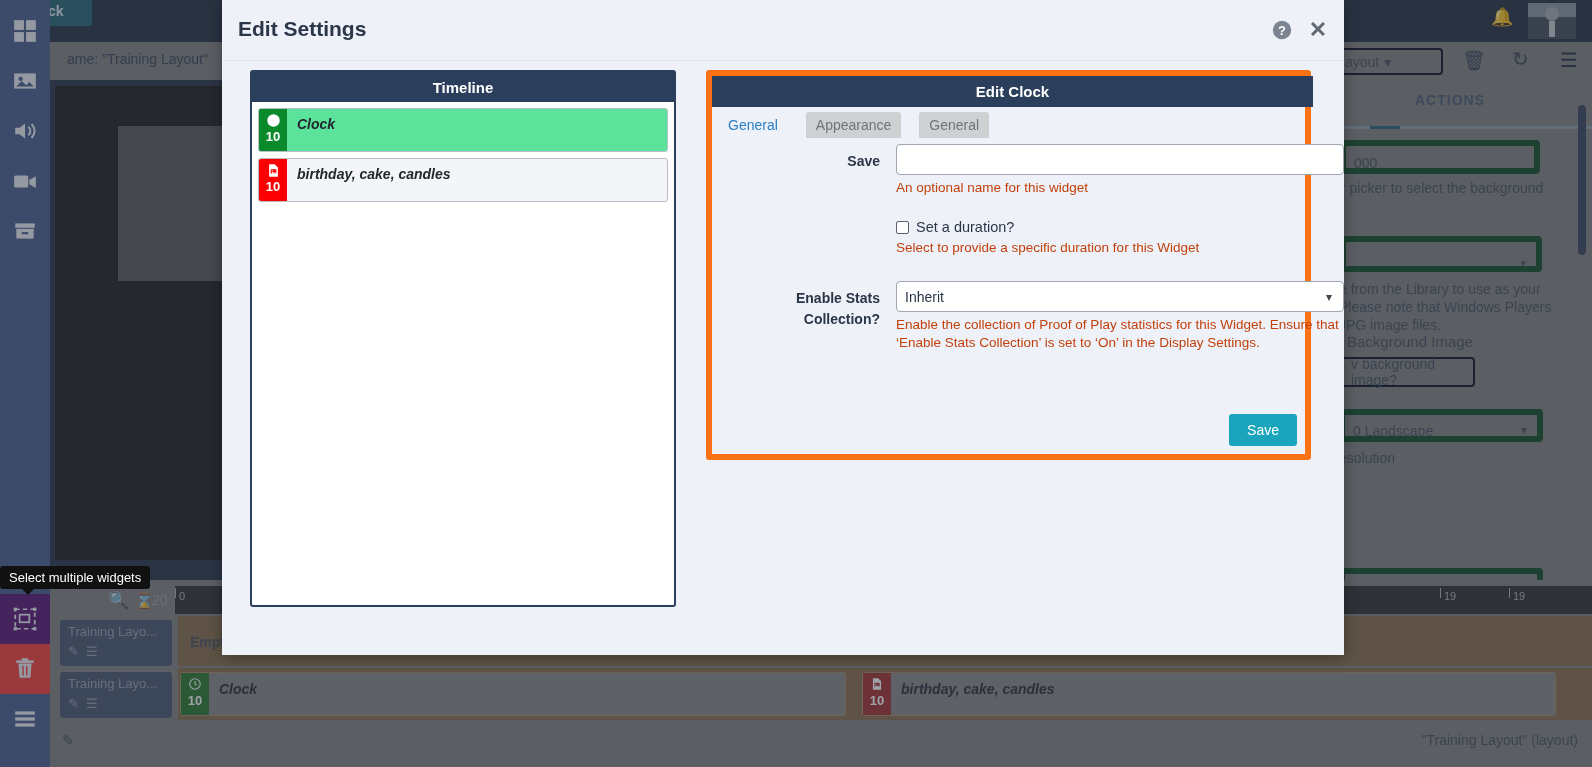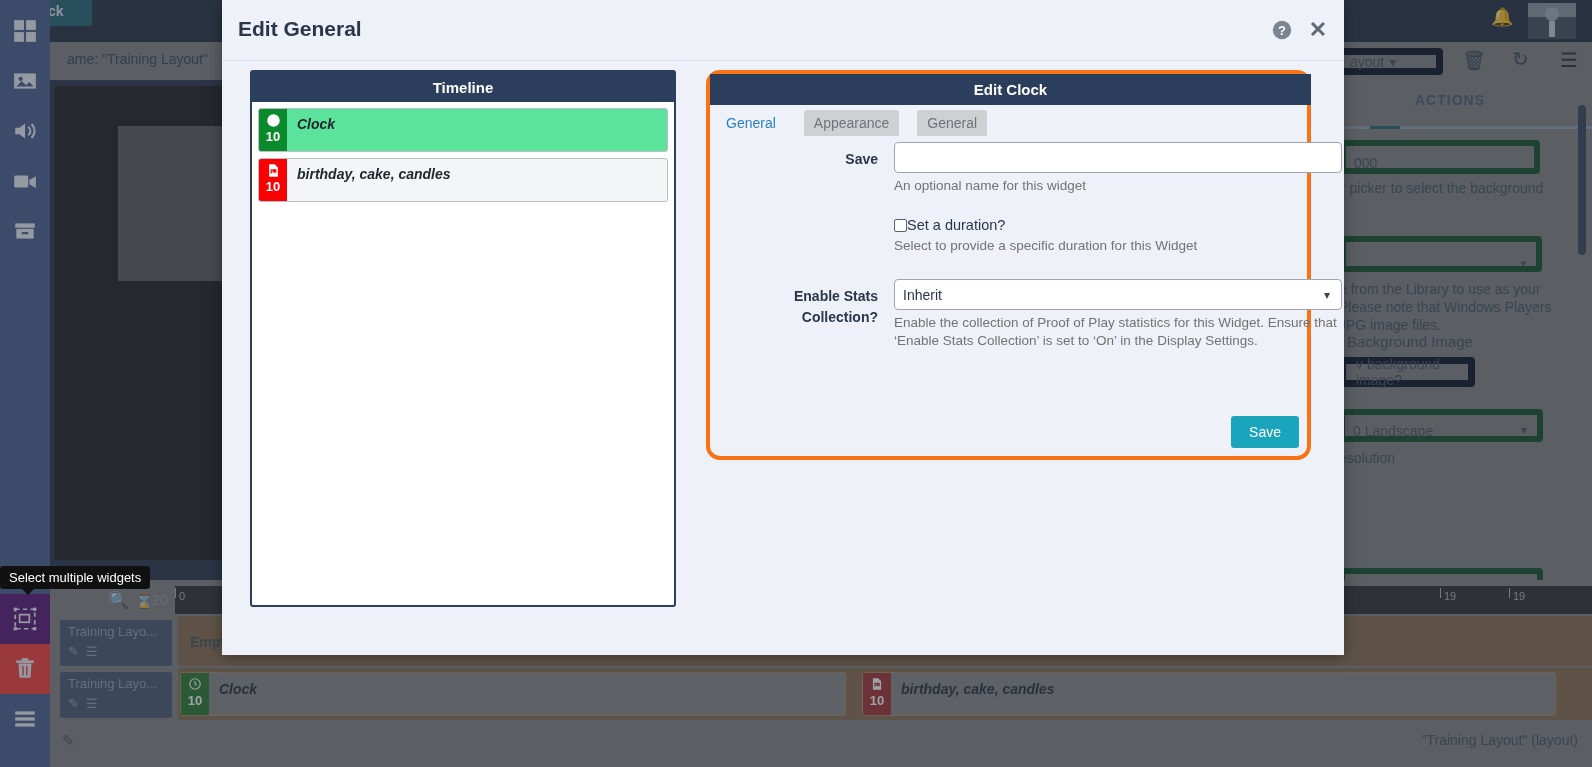--- a/index.html
+++ b/index.html
@@ -34,21 +34,21 @@
   .bg-canvas { position:absolute; left:55px; top:86px; width:1280px; height:474px; background:#232323; }
   .bg-canvas .inner-rect { position:absolute; left:63px; top:40px; width:300px; height:155px; background:#5e5e5e; }
 
   .bg-rightpanel { position:absolute; left:1335px; top:80px; width:257px; height:600px; background:#868686; }
   .bg-rp-actions { position:absolute; left:0; top:0; width:257px; height:42px; }
   .bg-rp-actions .actions-lbl { position:absolute; left:80px; top:12px; color:#506177; font-size:14px; font-weight:700; letter-spacing:1px; }
   .bg-rp-underline { position:absolute; left:2px; top:46px; width:255px; height:3px; background:#93a0b0; }
   .bg-rp-underline::before { content:""; position:absolute; left:33px; top:0; width:30px; height:3px; background:#2a6b7a; }
   .bg-field { position:absolute; border:6px solid #14532d; border-radius:4px; background:transparent; }
   .bg-text { position:absolute; font-size:14px; color:#4b5663; line-height:18px; }
-  .bg-btn-outline { position:absolute; border:7px solid #0f172a; border-radius:4px; font-size:14px; color:#4b5663; display:flex; align-items:center; padding-left:10px; }
+  .bg-btn-outline { position:absolute; border:2px solid #0f172a; border-radius:4px; font-size:14px; color:#4b5663; display:flex; align-items:center; padding-left:10px; }
   .bg-btn-save { position:absolute; background:#26737d; color:#e8eef2; font-size:15px; display:flex; align-items:center; justify-content:center; border-radius:3px; }
   .bg-scroll { position:absolute; right:6px; width:8px; background:#3f4a61; border-radius:4px; }
   .bg-dock { position:absolute; right:0; width:34px; background:#4f6394; }
   .bg-dock svg { fill:#cfd7e4; }
 
   .bg-timeline { position:absolute; left:50px; top:580px; width:1542px; height:187px; background:#868686; }
   .tl-ruler { position:absolute; left:125px; top:6px; width:1417px; height:28px; background:#333; }
   .tl-tick { position:absolute; top:4px; color:#b9b9b9; font-size:11px; }
   .tl-tick::before { content:""; position:absolute; left:-4px; top:-2px; width:1px; height:10px; background:#b9b9b9; }
   .tl-zoomrow { position:absolute; left:50px; top:6px; width:80px; height:28px; }
@@ -92,37 +92,37 @@
   .tl-item { position:relative; height:44px; margin-bottom:6px; border:1px solid #b9bfc9; border-radius:3px; overflow:hidden; background:#f4f5f7; }
   .tl-item.selected { background:#5ce39b; border-color:#b9bfc9; }
   .tl-item .badge { position:absolute; left:0; top:0; width:28px; height:42px; display:flex; flex-direction:column; align-items:center; }
   .tl-item .badge .num { font-size:13px; font-weight:700; color:#fff; line-height:15px; }
   .tl-item .badge svg { width:15px; height:15px; margin-top:4px; margin-bottom:1px; fill:#fff; }
   .badge-green { background:#0a8a2a; }
   .badge-red { background:#fa0000; }
   .tl-item .name { position:absolute; left:38px; top:7px; font-size:14px; font-weight:700; font-style:italic; color:#23272f; white-space:nowrap; }
 
   
-  .ed-panel { position:absolute; left:484px; top:70px; width:605px; height:390px; background:#eef1f8; border:4px solid #f97316; border-radius:14px; }
+  .ed-panel { position:absolute; left:484px; top:70px; width:605px; height:390px; background:#eef1f8; border:6px solid #f97316; border-radius:3px; }
   .ed-head { position:absolute; left:0; top:0; width:601px; height:31px; background:#2b3e5c; display:flex; align-items:center; justify-content:center; }
   .ed-head span { color:#fff; font-size:15px; font-weight:700; }
   .ed-tabs { position:absolute; left:6px; top:36px; display:flex; gap:18px; }
   .ed-tab { padding:5px 10px; font-size:14px; color:#6c757d; background:#cfd0d1; border-radius:3px 3px 0 0; cursor:pointer; }
   .ed-tab.active { color:#2a7fc9; background:transparent; }
   .ed-body { position:absolute; left:0; top:68px; width:601px; }
 
   .frow { position:relative; margin-bottom:4px; }
   .flabel { position:absolute; left:0; width:168px; text-align:right; font-size:14px; font-weight:700; color:#2b3648; line-height:21px; }
   .fctl { margin-left:184px; width:400px; }
   .finput { width:448px; height:31px; border:1px solid #9fa6b2; border-radius:4px; background:#fff; font-size:14px; padding:0 8px; color:#2b3648; }
   .fselect { width:448px; height:31px; border:1px solid #9fa6b2; border-radius:4px; background:#fff; font-size:14px; padding:0 8px; color:#2b3648; appearance:none; }
   .select-wrap { position:relative; width:448px; }
   .select-wrap .chev { position:absolute; right:12px; top:9px; pointer-events:none; color:#444; font-size:12px; }
-  .fhelp { font-size:13.5px; color:#737373; margin-top:4px; line-height:18px; width:448px; }
-  .chkline { display:flex; align-items:center; }
+  .fhelp { font-size:13.5px; color:#c2410c; margin-top:4px; line-height:18px; width:448px; }
+  .chkline { display:flex; align-items:center; gap:7px; }
   .chkbox { width:13px; height:13px; border:1px solid #5a6270; background:#fff; border-radius:2px; cursor:pointer; }
   .chklabel { font-size:14.5px; color:#2b3648; }
   .btn-save { position:absolute; right:8px; bottom:8px; background:#1aa5bd; color:#fff; border:none; border-radius:3px; font-size:14px; padding:8px 18px; cursor:pointer; }
 </style>
 </head>
 <body>
 
 <div id="bg-app">
 
   <div class="bg-topbar">
@@ -311,21 +311,21 @@
     <span class="tl-footer-right">"Training Layout" (layout)</span>
   </div>
 
   <div class="tooltip">Select multiple widgets</div>
 </div>
 
 <div id="dim"></div>
 
 <div id="modal">
   <div class="modal-head">
-    <div class="modal-title">Edit General</div>
+    <div class="modal-title">Edit Settings</div>
     <div class="modal-head-btn" id="help-btn">
       <svg viewBox="0 0 24 24" width="22" height="22">
           <circle cx="12" cy="12" r="10" fill="#7b8490"></circle>
           <text x="12" y="17" font-size="14" font-weight="700" text-anchor="middle" fill="#fff" font-family="Liberation Sans, sans-serif">?</text>
         </svg>
     </div>
     <div class="modal-head-btn" id="close-btn">
       <span>✕</span>
     </div>
   </div>

